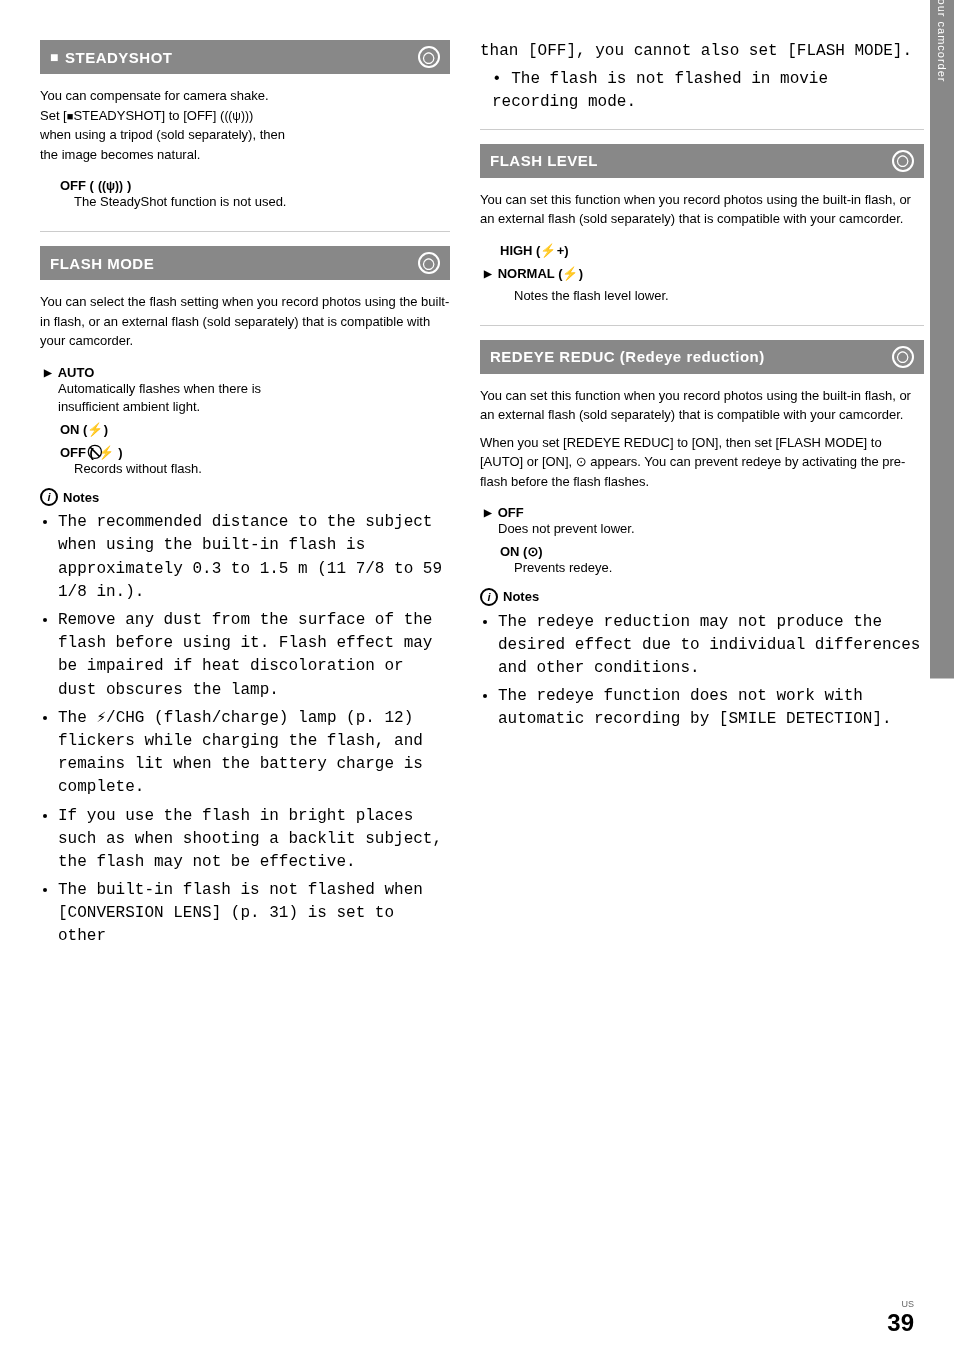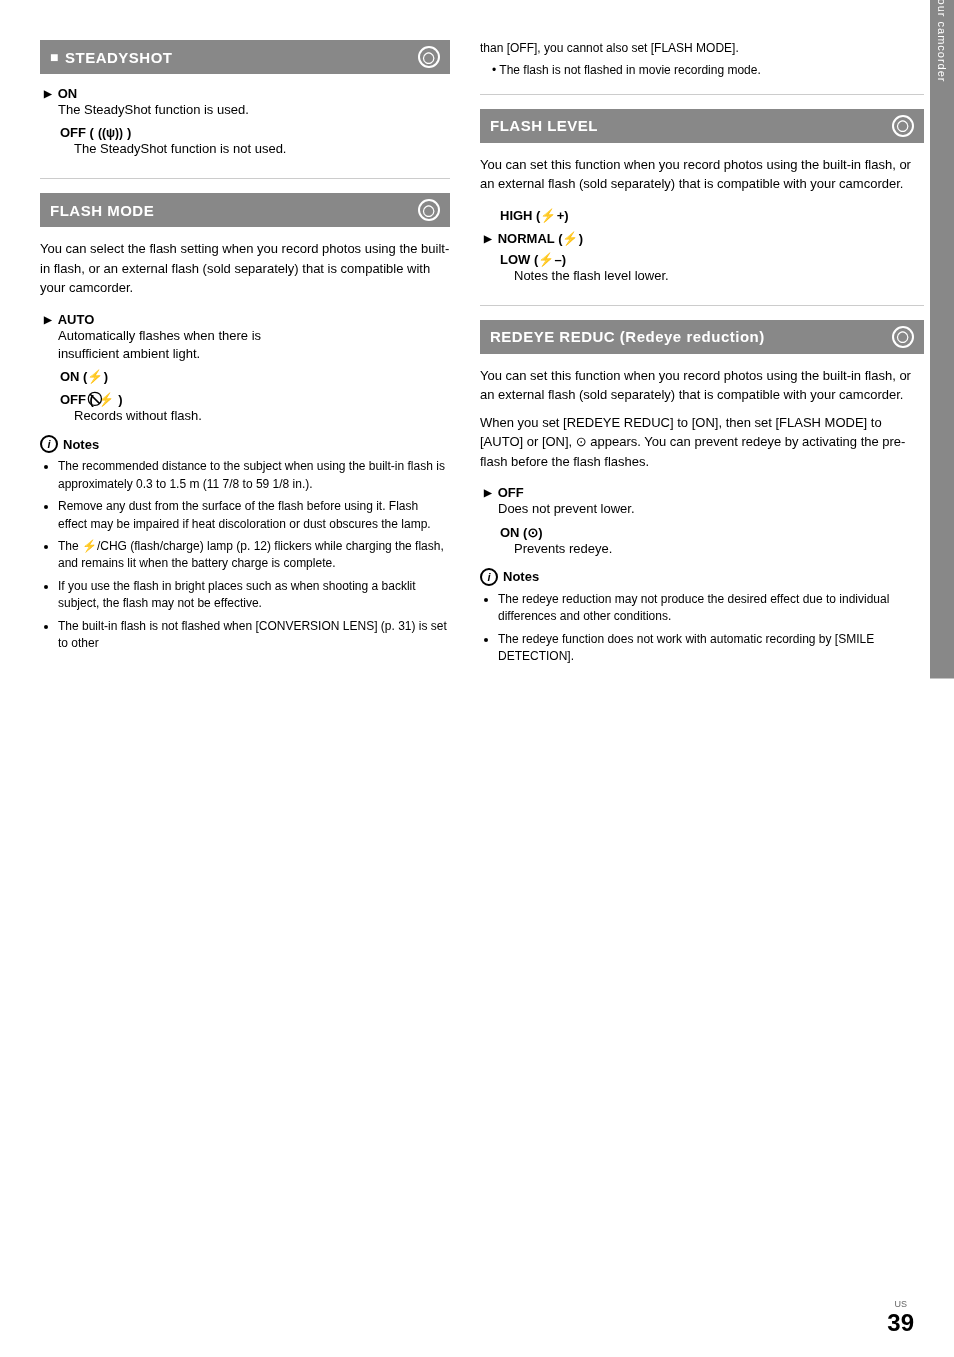--- a/index.html
+++ b/index.html
@@ -105,22 +105,23 @@
       align-items: center;
       justify-content: center;
       font-size: 11px;
       font-style: italic;
       font-weight: bold;
       flex-shrink: 0;
     }
     .notes-list {
       list-style: disc;
       padding-left: 18px;
-      font-size: 12px;
+      font-size: 16px;
       line-height: 1.45;
+      font-family: Liberation Mono, monospace;
     }
     .notes-list li {
       margin-bottom: 5px;
     }
     .divider {
       height: 1px;
       background: #ccc;
       margin: 14px 0;
     }
     .section-block {
@@ -152,25 +153,25 @@
     <div class="left-col">
 
       <div class="section-block">
         <div class="section-header">
           <span style="display:flex;align-items:center;gap:6px;">
             <span style="font-size:14px;">■</span>
             <span>STEADYSHOT</span>
           </span>
           <span class="icon-circle">◯</span>
         </div>
-        <div class="option-row">
-          <div class="option-label default">
-            <span>ON</span>
-          </div>
-          <div class="option-desc">The SteadyShot function is used.</div>
+        <div class="section-body">
+          <p>You can compensate for camera shake.<br>
+          Set [<span style="font-size:11px;">■</span>STEADYSHOT] to [OFF] (<span style="font-size:12px;">((ψ))</span>)<br>
+          when using a tripod (sold separately), then<br>
+          the image becomes natural.</p>
         </div>
         <div class="option-row option-sub">
           <div class="option-label">
             OFF (<span style="font-size:12px;">((ψ))</span>)
           </div>
           <div class="option-desc">The SteadyShot function is not used.</div>
         </div>
       </div>
 
       <div class="divider"></div>
@@ -239,21 +240,20 @@
 
         <div class="option-row option-sub">
           <div class="option-label">HIGH (⚡+)</div>
         </div>
 
         <div class="option-row">
           <div class="option-label default">NORMAL (⚡)</div>
         </div>
 
         <div class="option-row option-sub">
-          <div class="option-label">LOW (⚡–)</div>
           <div class="option-desc">Notes the flash level lower.</div>
         </div>
       </div>
 
       <div class="divider"></div>
 
       <div class="section-block">
         <div class="section-header">
           <span>REDEYE REDUC (Redeye reduction)</span>
           <span class="icon-circle">◯</span>
@@ -288,18 +288,18 @@
       </div>
 
     </div>
 
   </div>
 
   <div class="sidebar-tab" style="position:absolute;right:0;top:0;bottom:0;width:24px;background:#888;display:flex;align-items:center;justify-content:center;">
     <span style="writing-mode:vertical-rl;transform:rotate(180deg);color:#fff;font-size:11px;letter-spacing:1px;white-space:nowrap;padding:8px 0;">Customizing your camcorder</span>
   </div>
 
-  <div style="position:absolute;bottom:20px;right:40px;text-align:center;">
+  <div style="position:absolute;bottom:20px;right:40px;text-align:right;">
     <div style="font-size:9px;color:#666;">US</div>
     <div style="font-size:24px;font-weight:bold;">39</div>
   </div>
 
 </div>
 
 </body></html>

